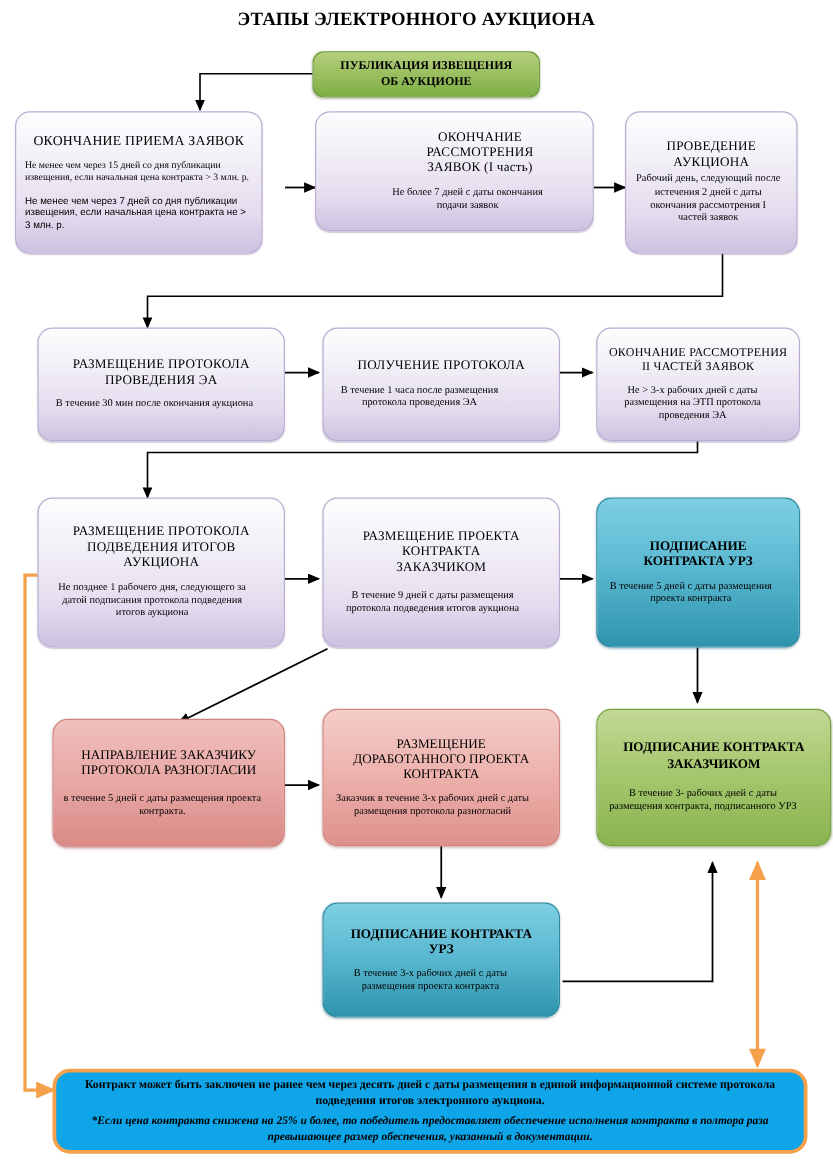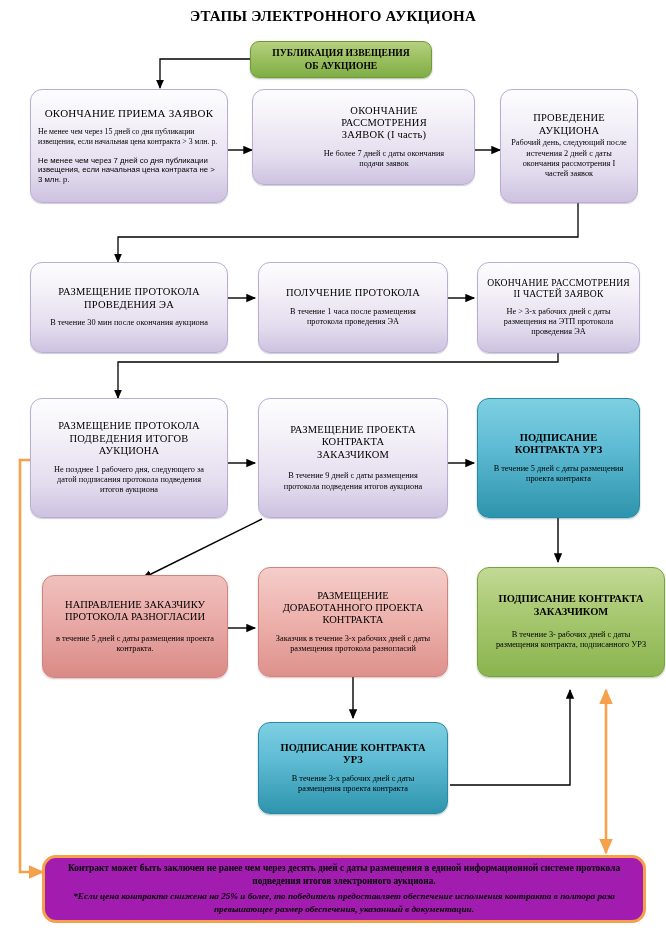--- a/index.html
+++ b/index.html
@@ -14,21 +14,21 @@
   .title{
     position:absolute;left:0;top:8px;width:666px;text-align:center;
     font-family:"Liberation Serif", serif;
     font-size:15px;font-weight:bold;letter-spacing:.2px;color:#000;
   }
 
   
   .node{
     position:absolute;box-sizing:border-box;
     border-radius:12px;
-    display:flex;flex-direction:column;align-items:center;justify-content:center;
+    display:flex;flex-direction:column;justify-content:center;
     text-align:center;color:#000;padding:5px 7px;
   }
   .node .hd{
     font-size:10.5px;font-weight:normal;line-height:1.18;
     font-family:"Liberation Serif", serif;
   }
   .node .bd{
     font-size:8.3px;line-height:1.25;margin-top:7px;
     font-family:"Liberation Serif", serif;
   }
@@ -76,21 +76,21 @@
     border:1px solid #cf8480;
     box-shadow:0 1px 2px rgba(140,70,65,.35);
   }
   .pink.lighter{
     background:linear-gradient(180deg,#f4cdc9 0%,#eeb3ae 45%,#de918c 100%);
   }
 
   
   .notebox{
     position:absolute;box-sizing:border-box;
-    border:3px solid #f5a04a;border-radius:14px;background:#a21caf;
+    border:3px solid #f5a04a;border-radius:14px;background:#0ea5e9;
     display:flex;flex-direction:column;align-items:center;justify-content:center;
     padding:6px 14px;text-align:center;
   }
   .notebox .l1{
     font-size:9.4px;font-weight:bold;line-height:1.38;
     font-family:"Liberation Serif", serif;
   }
   .notebox .l2{
     font-size:9.2px;font-weight:bold;font-style:italic;line-height:1.38;margin-top:2px;
     font-family:"Liberation Serif", serif;
@@ -150,21 +150,21 @@
     <path d="M30,460 L20,460 L20,872 L43,872" stroke="#f5a04a" stroke-width="2.6" fill="none" marker-end="url(#ao)"></path>
 
     <path d="M606,853 L606,690" stroke="#f5a04a" stroke-width="2.6" fill="none" marker-end="url(#ao)" marker-start="url(#aoStart)"></path>
   </svg>
 
   <div class="node greenhdr" style="left:250px;top:41px;width:182px;height:37px;">
     <div class="hd">ПУБЛИКАЦИЯ ИЗВЕЩЕНИЯ</div>
     <div class="hd">ОБ АУКЦИОНЕ</div>
   </div>
 
-  <div class="node purple" style="left:30px;top:89px;width:198px;height:114px;">
+  <div class="node purple" style="left:12px;top:89px;width:198px;height:114px;">
     <div class="hd" style="font-size:11px;">ОКОНЧАНИЕ ПРИЕМА ЗАЯВОК</div>
     <div class="bd" style="text-align:left;width:100%;font-size:7.8px;">Не менее чем через 15 дней со дня публикации извещения, если начальная цена контракта &gt; 3 млн. р.</div>
     <div class="bd2" style="text-align:left;width:100%;font-size:7.8px;">Не менее чем через 7 дней со дня публикации извещения, если начальная цена контракта не &gt; 3 млн. р.</div>
   </div>
 
   <div class="node purple" style="left:252px;top:89px;width:223px;height:96px;padding-left:48px;">
     <div class="hd">ОКОНЧАНИЕ</div>
     <div class="hd">РАССМОТРЕНИЯ</div>
     <div class="hd">ЗАЯВОК (I часть)</div>
     <div class="bd" style="width:88%;">Не более 7 дней с даты окончания подачи заявок</div>

